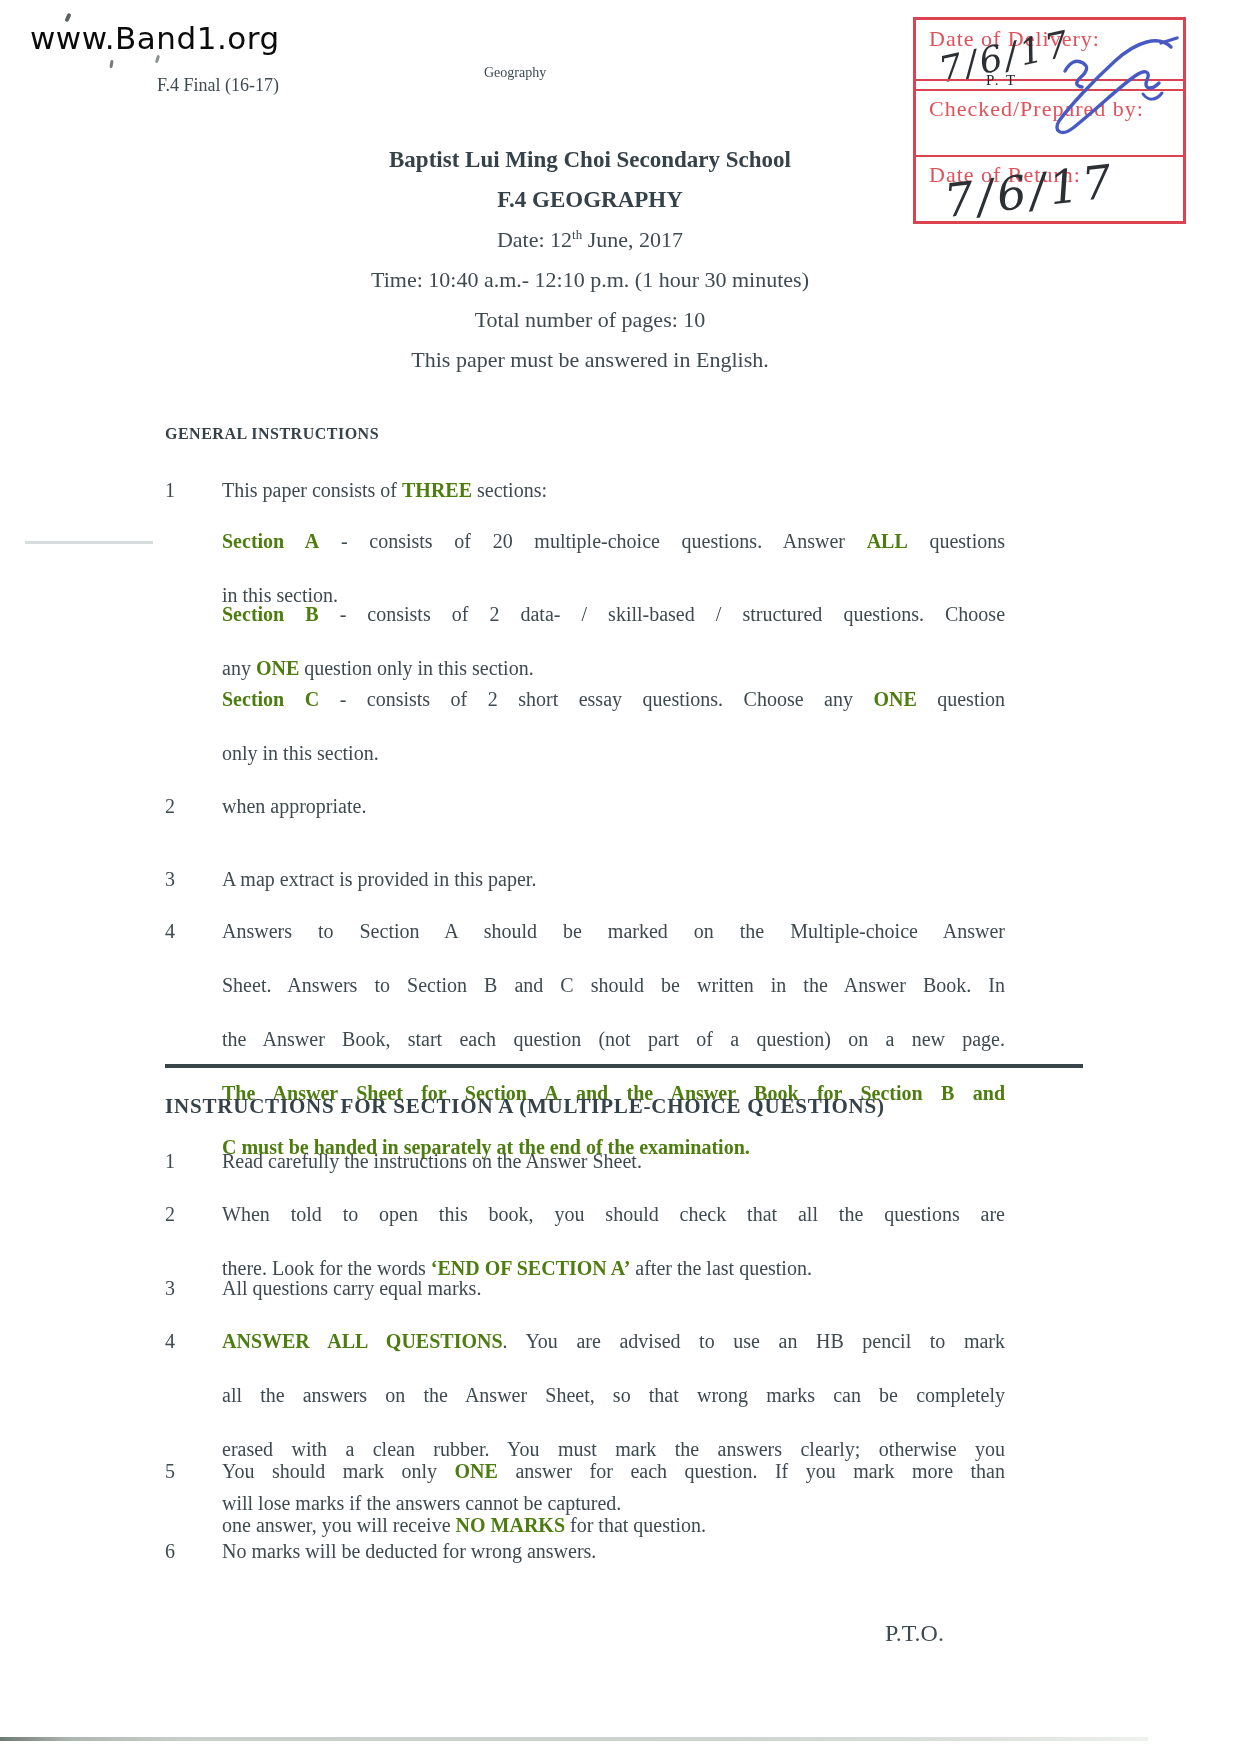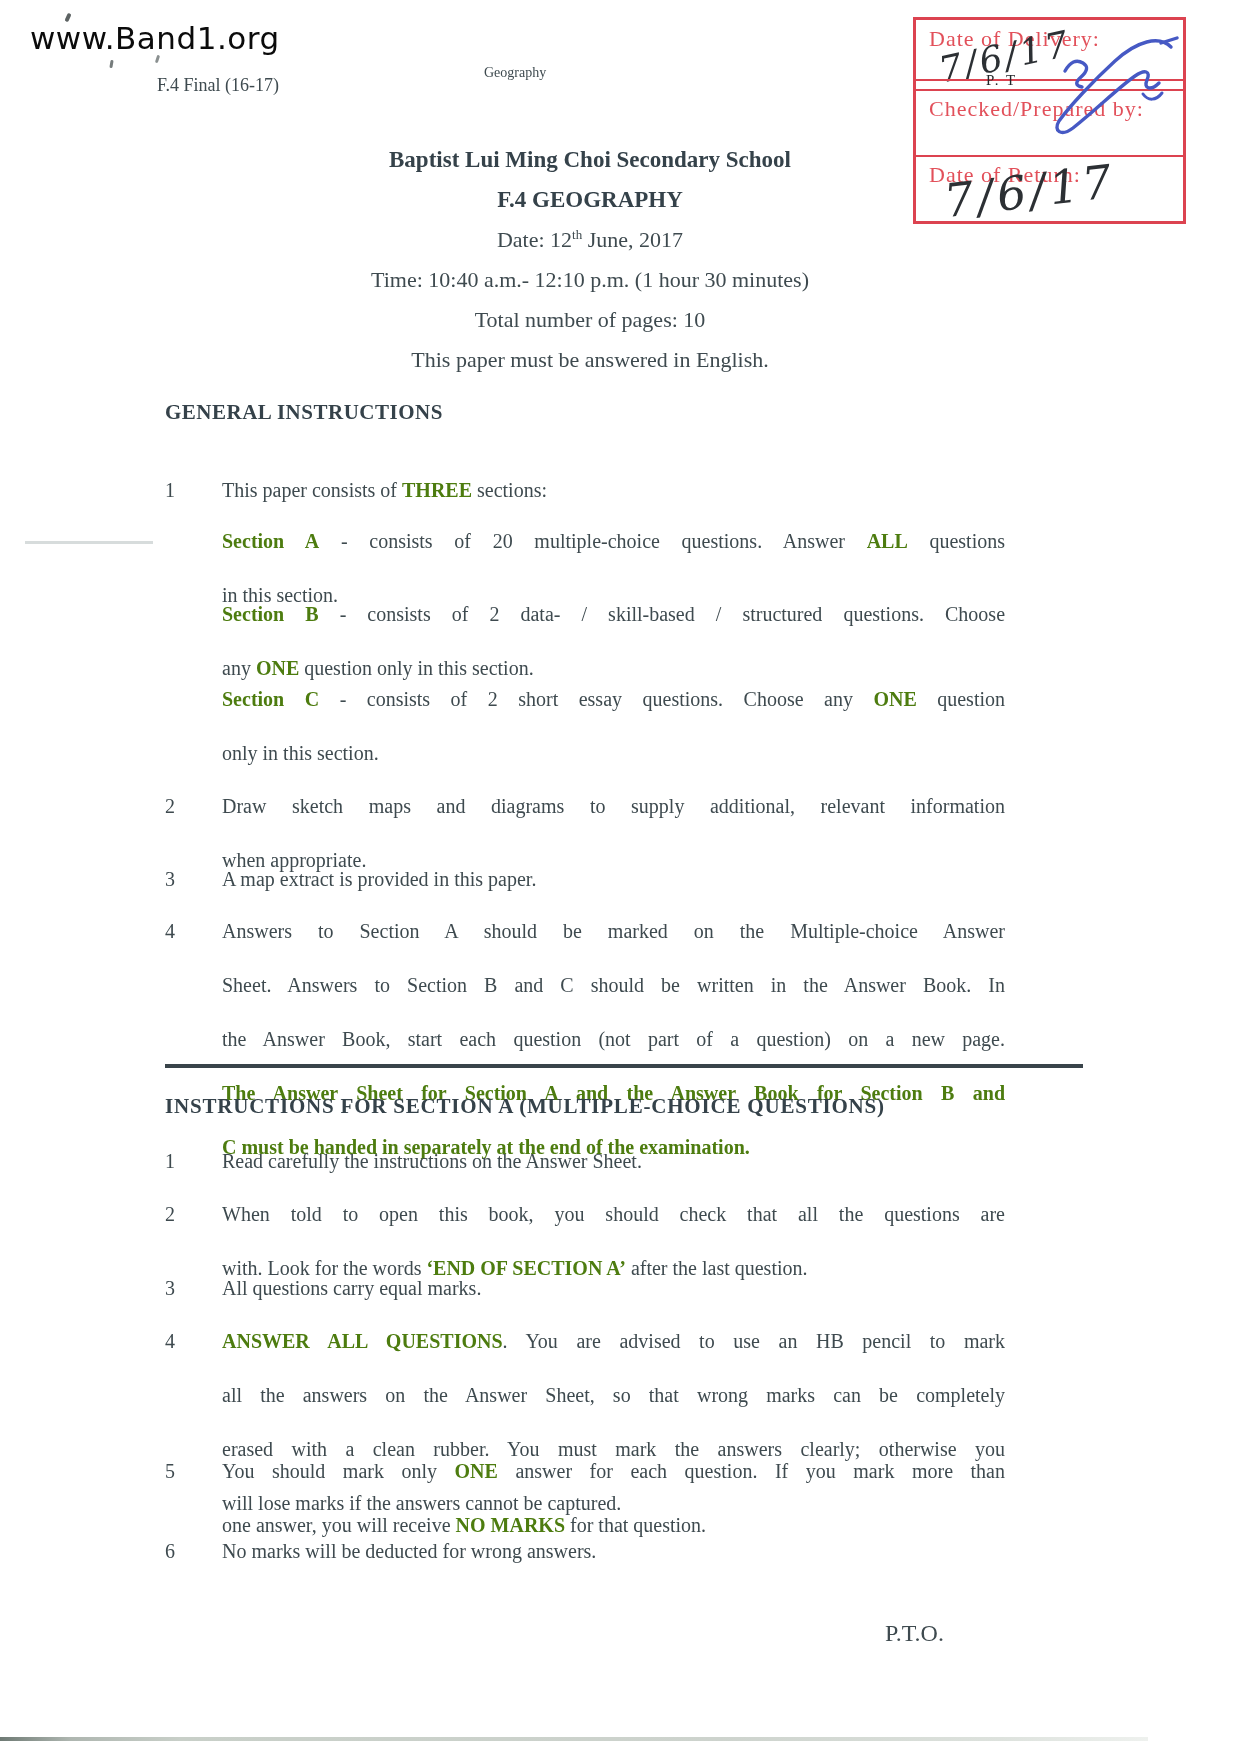--- a/index.html
+++ b/index.html
@@ -38,21 +38,21 @@
   .hw2{left:28px;top:144px;font-size:46px;transform:rotate(-7deg);letter-spacing:4px;}
   .sig{position:absolute;left:87px;top:11px;width:180px;height:112px;}
 
   
   .title-block{left:170px;top:140px;width:840px;text-align:center;}
   .tb-line{height:40px;line-height:40px;font-size:22px;}
   .tb-bold{font-weight:bold;font-size:23px;color:#35424a;}
   sup.ds{font-size:13px;vertical-align:super;line-height:0;}
 
   
-  .h1{left:165px;top:400px;font-weight:bold;font-size:21px;letter-spacing:0.5px;color:#35424a;white-space:nowrap;}
+  .h1{left:165px;top:425px;font-weight:bold;font-size:16px;letter-spacing:0.5px;color:#35424a;white-space:nowrap;}
   .h2{left:165px;top:1094px;font-weight:bold;font-size:21px;letter-spacing:0.8px;color:#35424a;white-space:nowrap;}
   .rule{left:165px;top:1064px;width:918px;height:4px;background:#39444a;}
 
   .item{left:165px;width:840px;display:flex;align-items:flex-start;}
   .num{width:57px;flex:0 0 57px;font-size:20px;line-height:27px;}
   .itext{width:783px;flex:0 0 783px;font-size:20px;line-height:27px;}
   .para{left:222px;width:783px;font-size:20px;line-height:27px;}
 
   .g1{top:477px;} .gsa{top:528px;} .gsb{top:601px;} .gsc{top:686px;}
   .g2{top:793px;} .g3{top:866px;} .g4{top:918px;}
@@ -123,21 +123,20 @@
     <div class="tline"><span>any </span><b>ONE</b><span> question only in this section.</span></div>
   </div>
 <div class="abs para gsc">
     <div class="tline j"><b>Section C</b><span> - consists of 2 short essay questions. Choose any </span><b>ONE</b><span> question</span></div>
     <div class="tline"><span>only in this section.</span></div>
   </div>
 
 <div class="abs item g2">
   <span class="num">2</span>
   <div class="itext">
-      <div class="tline j"><span>Draw sketch maps and diagrams to supply additional, relevant information</span></div>
       <div class="tline"><span>when appropriate.</span></div>
     </div>
 </div>
 <div class="abs item g3">
   <span class="num">3</span>
   <div class="itext">
       <div class="tline"><span>A map extract is provided in this paper.</span></div>
     </div>
 </div>
 <div class="abs item g4">
@@ -158,21 +157,21 @@
 <div class="abs item a1">
   <span class="num">1</span>
   <div class="itext">
       <div class="tline"><span>Read carefully the instructions on the Answer Sheet.</span></div>
     </div>
 </div>
 <div class="abs item a2">
   <span class="num">2</span>
   <div class="itext">
       <div class="tline j"><span>When told to open this book, you should check that all the questions are</span></div>
-      <div class="tline"><span>with. Look for the words </span><b>‘END OF SECTION A’</b><span> after the last question.</span></div>
+      <div class="tline"><span>there. Look for the words </span><b>‘END OF SECTION A’</b><span> after the last question.</span></div>
     </div>
 </div>
 <div class="abs item a3">
   <span class="num">3</span>
   <div class="itext">
       <div class="tline"><span>All questions carry equal marks.</span></div>
     </div>
 </div>
 <div class="abs item a4">
   <span class="num">4</span>

